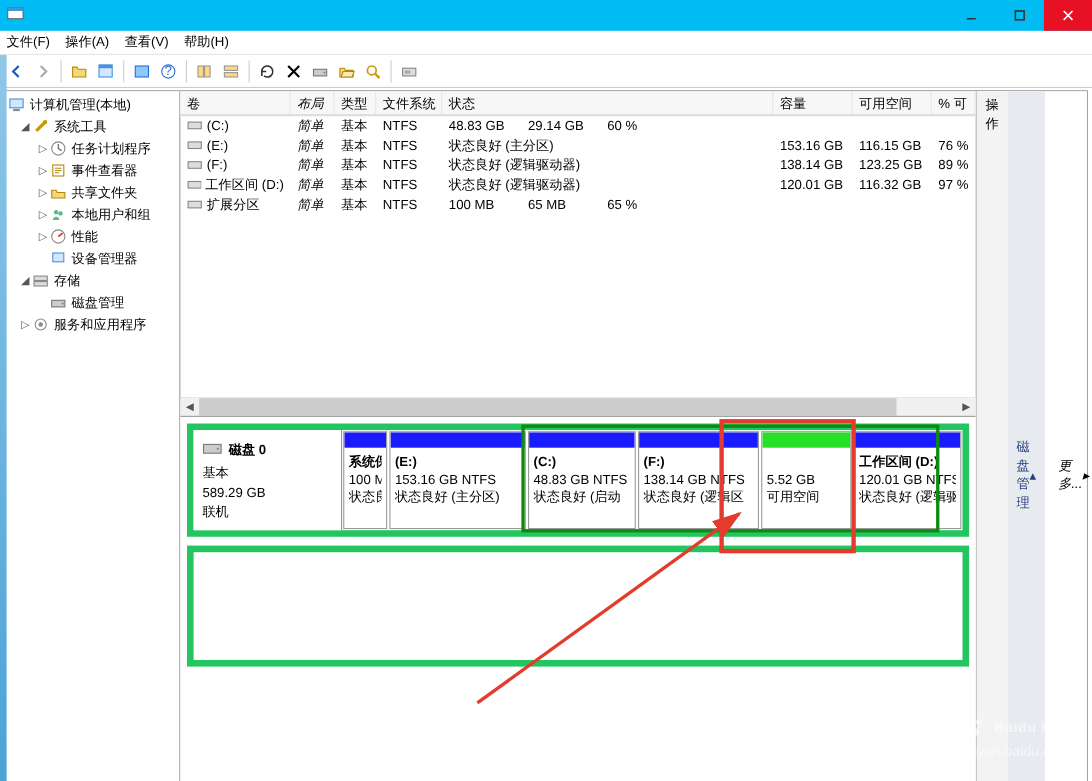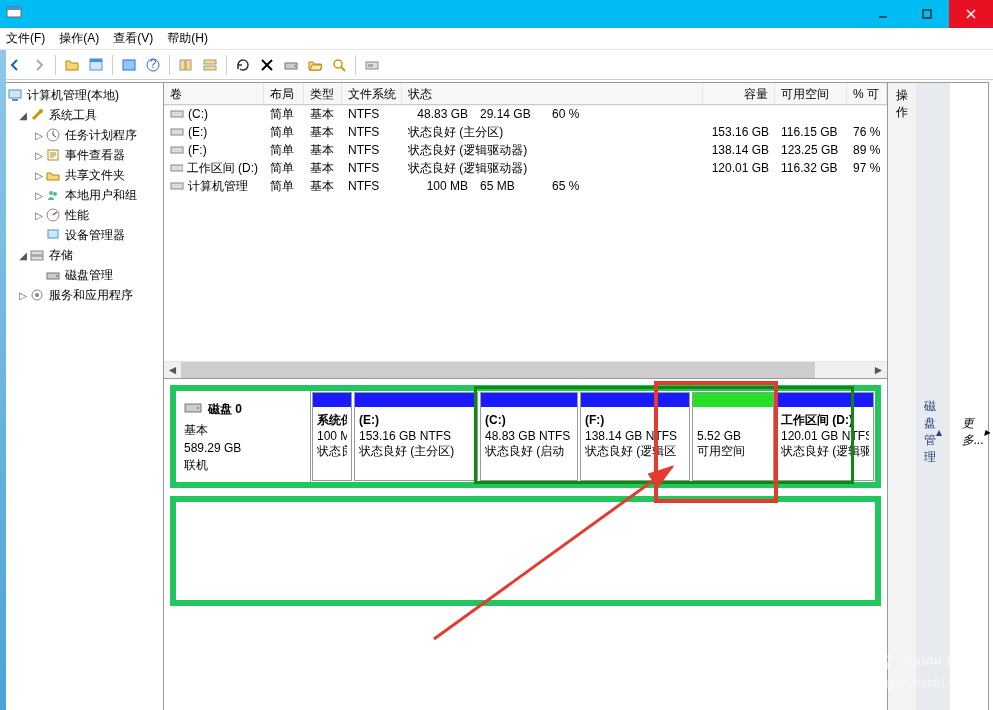--- a/index.html
+++ b/index.html
@@ -63,25 +63,25 @@
 
 .highlight-green { position: absolute; border: 3px solid #0f8a0f; pointer-events: none; }
 .highlight-red { position: absolute; border: 4px solid #e33b2e; pointer-events: none; }
 .arrow-svg { position: absolute; pointer-events: none; }
 
 .watermark { position: absolute; right: 20px; bottom: 20px; color: #fff; opacity: 0.55; text-align: right; pointer-events: none; }
 .watermark .wm-main { font-size: 24px; font-weight: bold; letter-spacing: 1px; display: flex; align-items: center; gap: 6px; justify-content: flex-end; }
 .watermark .wm-sub { font-size: 13px; }
 
 .c-vol { width: 100px; }
-.c-lay { width: 40px; }
+.c-lay { width: 40px; font-style: italic; }
 .c-typ { width: 38px; }
 .c-fs  { width: 60px; }
 .c-st  { flex: 1; min-width: 0; }
-.c-cap { width: 72px; text-align: right; }
+.c-cap { width: 72px; }
 .c-free{ width: 72px; }
 .c-pct { width: 40px; }
 
 .left-stub { position: absolute; left: 0; top: 50px; width: 6px; bottom: 0; background: linear-gradient(#8fc7e8,#4aa3d6); }
 </style>
 </head>
 <body>
 
 <div class="left-stub"></div>
 
@@ -390,21 +390,21 @@
               <div class="col c-st">状态良好 (逻辑驱动器)</div>
               <div class="col c-cap">120.01 GB</div>
               <div class="col c-free">116.32 GB</div>
               <div class="col c-pct">97 %</div>
             </div>
             <div class="vol-row">
               <div class="col c-vol icon">
                 <svg width="14" height="14">
                   <rect x="1" y="4" width="12" height="6" fill="#ddd" stroke="#888"></rect>
                 </svg>
-                <span>计算机管理</span>
+                <span>扩展分区</span>
               </div>
               <div class="col c-lay">简单</div>
               <div class="col c-typ">基本</div>
               <div class="col c-fs">NTFS</div>
               <div class="col c-cap">100 MB</div>
               <div class="col c-free">65 MB</div>
               <div class="col c-pct">65 %</div>
             </div>
           </div>
         <div class="hscroll">

